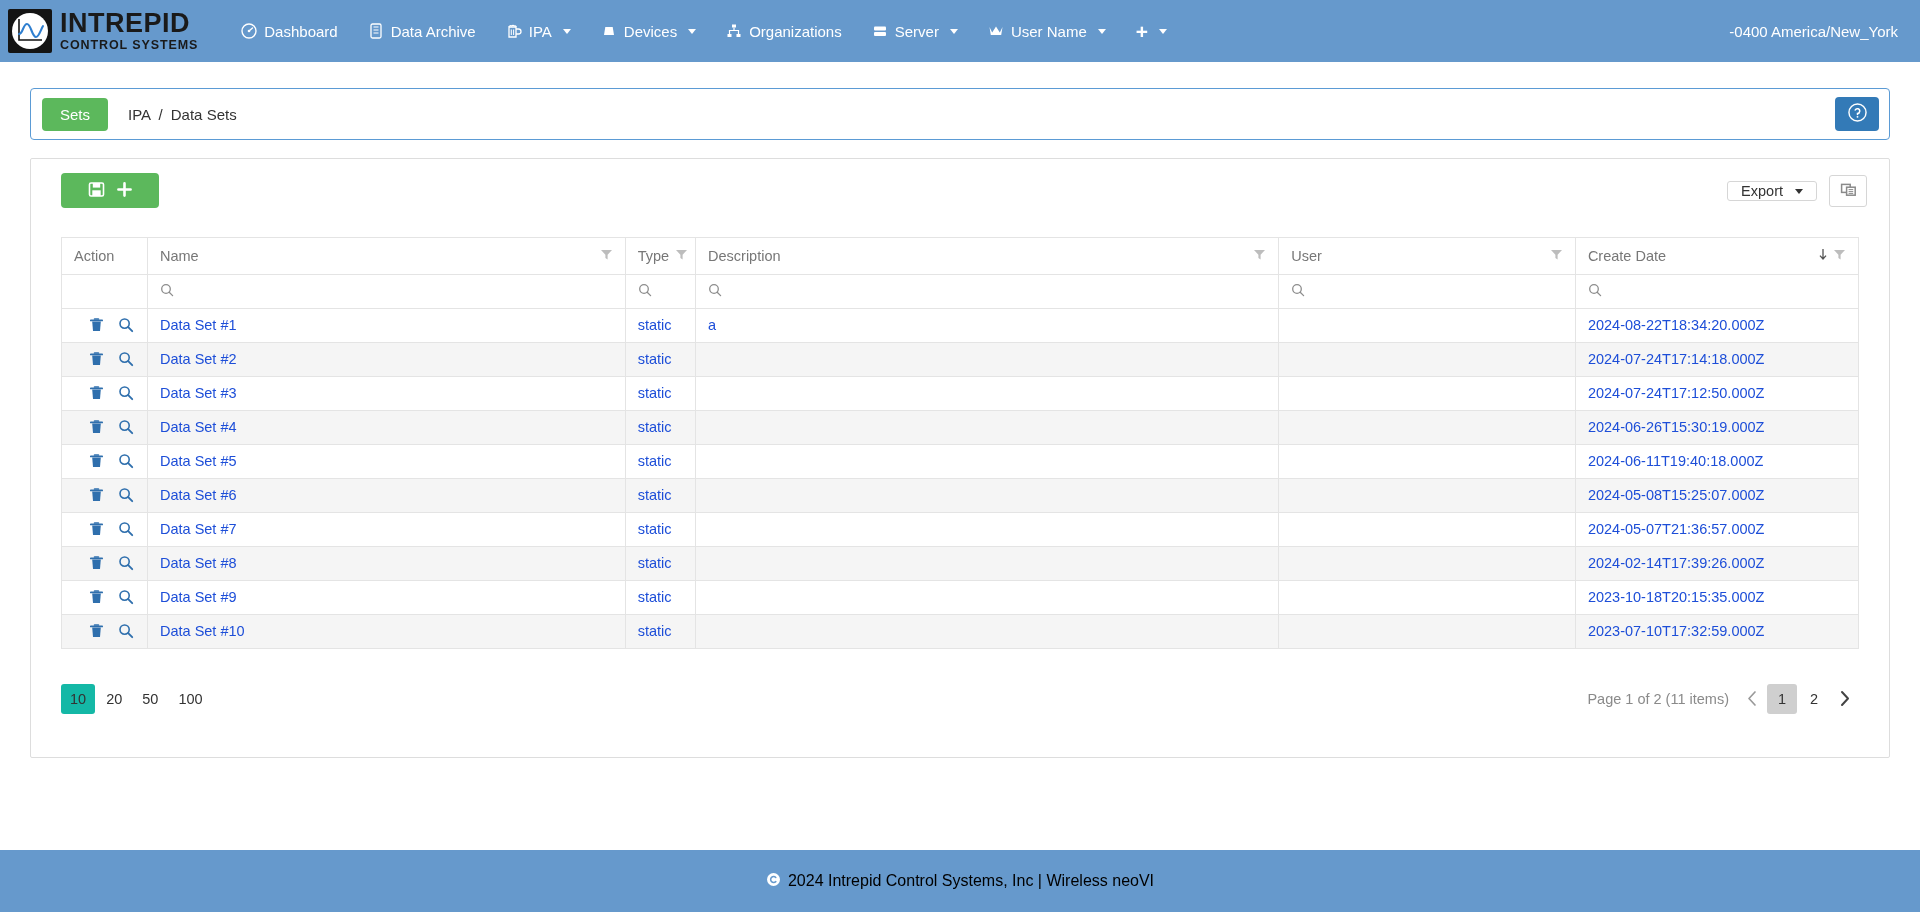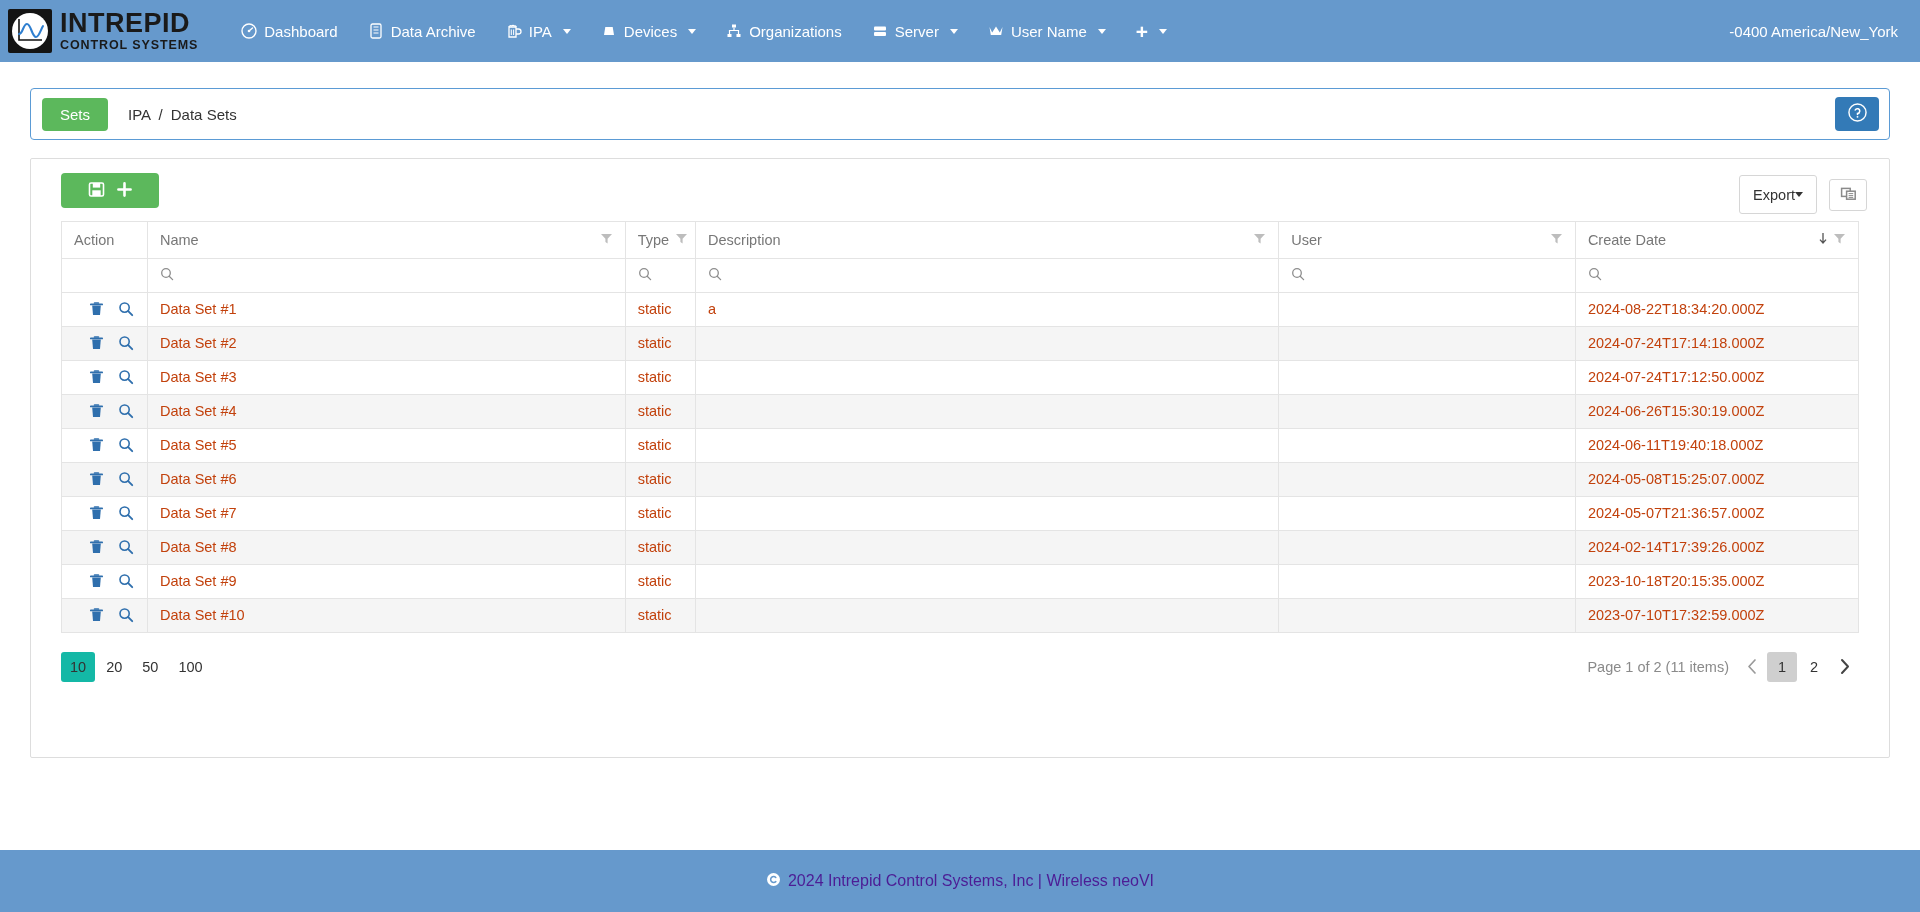--- a/index.html
+++ b/index.html
@@ -89,59 +89,59 @@
     display:flex; align-items:flex-start; justify-content:space-between;
   }
   .add-btn {
     background:#5cb85c; border:none; border-radius:4px;
     width:98px; height:35px; cursor:pointer;
     display:flex; align-items:center; justify-content:center; gap:12px;
   }
   .tb-right { display:flex; align-items:center; gap:12px; padding-top:2px; }
   .export-btn {
     background:#ffffff; border:1px solid #d6d6d6; border-radius:3px;
-    height:39px; padding:0 13px; cursor:pointer;
-    display:flex; align-items:center; 
+    height:20px; padding:0 13px; cursor:pointer;
+    display:flex; align-items:center; gap:12px;
     font-size:14.5px; color:#333333;
     font-family:"Liberation Sans", sans-serif;
   }
   .export-caret {
     width:0; height:0;
     border-left:4.5px solid transparent;
     border-right:4.5px solid transparent;
     border-top:5px solid #333333;
   }
   .copy-btn {
     background:#ffffff; border:1px solid #d6d6d6; border-radius:3px;
     width:38px; height:32px; cursor:pointer;
     display:flex; align-items:center; justify-content:center;
   }
 
   
-  .grid { margin:0 30px; border:1px solid #e4e4e4; border-bottom:none; }
+  .grid { margin:16px 30px; border:1px solid #e4e4e4; border-bottom:none; }
   table { width:100%; border-collapse:collapse; table-layout:fixed; }
   th, td {
     border-right:1px solid #e4e4e4;
     border-bottom:1px solid #e4e4e4;
     padding:0 12px;
     font-size:14.5px;
     text-align:left;
     height:34px;
     overflow:hidden; white-space:nowrap; text-overflow:ellipsis;
   }
   th:last-child, td:last-child { border-right:none; }
   thead th {
     color:#777777; font-weight:normal; background:#ffffff;
     position:relative; height:36px; vertical-align:middle;
   }
   th .th-inner { display:flex; align-items:center; justify-content:space-between; gap:6px; }
   th .th-icons { display:flex; align-items:center; gap:5px; flex:0 0 auto; }
   .filter-row td { height:34px; background:#ffffff; }
   .search-cell { color:#9b9b9b; }
-  tbody tr td { color:#c2410c; height:34px; }
+  tbody tr td { color:#1d4ed8; height:34px; }
   tbody tr:nth-child(even) { background:#f5f5f5; }
   tbody tr:nth-child(odd) { background:#ffffff; }
   .action-cell { display:flex; align-items:center; gap:14px; padding-left:15px; }
   .icon-btn { cursor:pointer; display:inline-flex; align-items:center; }
 
   .col-action { width:85px; }
   .col-name   { width:475px; }
   .col-type   { width:70px; }
   .col-desc   { width:580px; }
   .col-user   { width:295px; }
@@ -166,21 +166,21 @@
     display:flex; align-items:center; justify-content:center;
     font-size:14.5px; color:#333333; cursor:pointer; border-radius:3px;
   }
   .pnum.active { background:#cfcfcf; }
   .parrow { width:30px; height:30px; display:flex; align-items:center; justify-content:center; cursor:pointer; }
 
   
   .footer {
     position:absolute; left:0; bottom:0; width:1920px; height:62px;
     background:#6699cc; display:flex; align-items:center; justify-content:center;
-    color:#4c1d95; font-size:16px; gap:7px;
+    color:#000000; font-size:16px; gap:7px;
   }
 </style>
 </head>
 <body>
 
 <div class="page">
 
   <div class="navbar">
 
     <div class="brand">

